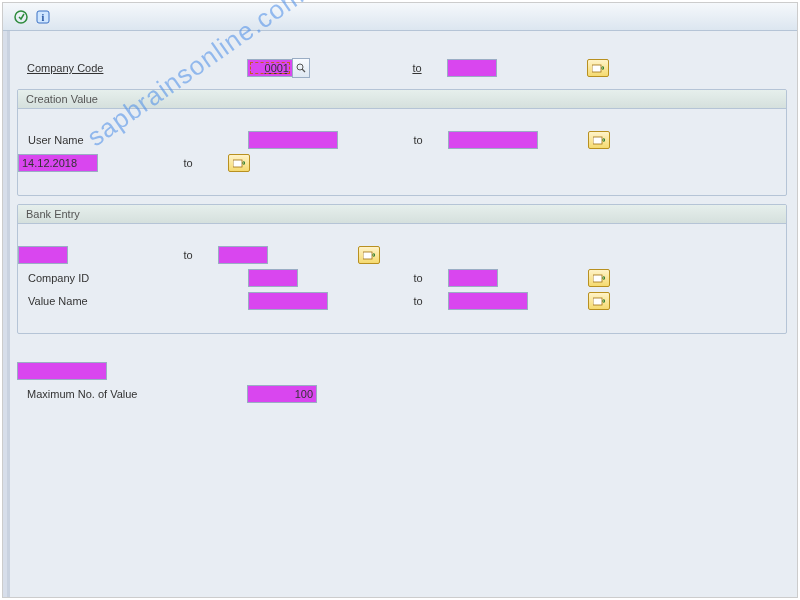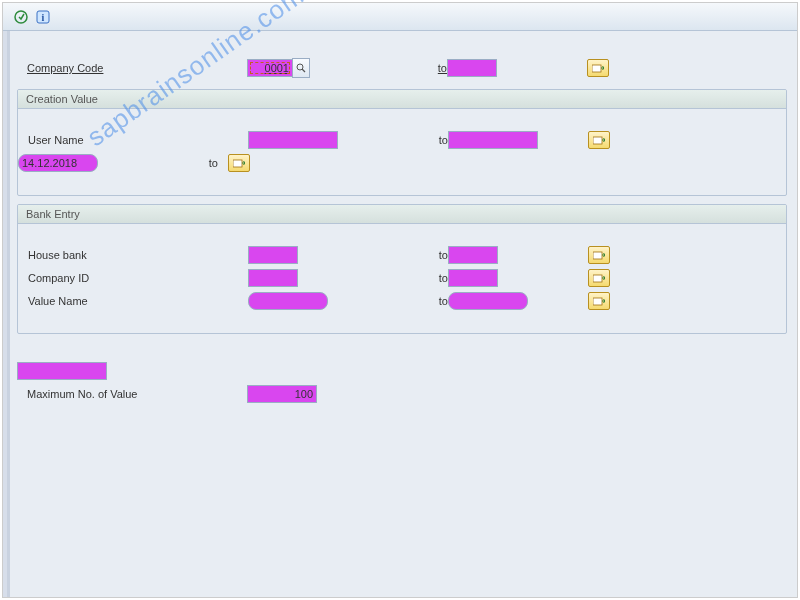--- a/index.html
+++ b/index.html
@@ -52,34 +52,34 @@
     align-items: center;
     height: 22px;
     margin-bottom: 1px;
   }
   .label {
     width: 230px;
     padding-left: 10px;
     color: #333;
   }
   .field-from { width: 130px; display:flex; align-items:center; }
-  .field-to-label { width: 70px; text-align:right; padding-left:10px; color:#333;}
+  .field-to-label { width: 70px; text-align:center; padding-left:10px; color:#333;}
   .field-to { width: 130px; display:flex; align-items:center; }
   .field-btn { width: 60px; display:flex; align-items:center; justify-content:flex-start; padding-left:10px;}
   input[type=text] {
     height: 18px;
     border: 1px solid #9aadc4;
     background: #d946ef;
     font-size: 11px;
     padding: 0 3px;
     color: #333;
   }
   .inp-short { width: 50px; }
   .inp-med { width: 90px; }
-  .inp-date { width: 80px; border-radius: 8px; }
+  .inp-date { width: 80px; }
   .inp-num { width: 70px; text-align:right; padding-right:4px;}
   .cc-field {
     width: 46px;
     height: 20px;
     border: 2px solid #e0a030;
     background: #fff;
     text-align:right;
     padding-right:2px;
     font-size:11px;
     position:relative;
@@ -217,21 +217,20 @@
               </span>
             </div>
         </div>
       </div>
     </div>
 
     <div class="group">
       <div class="group-header">Bank Entry</div>
       <div class="group-body">
         <div class="row">
-          <div class="label">House bank</div>
           <div class="field-from">
               <input type="text" class="inp-short" value="" style="">
             </div>
           <div class="field-to-label">to</div>
           <div class="field-to">
               <input type="text" class="inp-short" value="" style="">
             </div>
           <div class="field-btn">
               <span class="multi-btn">
                 <svg width="12" height="10" viewBox="0 0 12 10">

